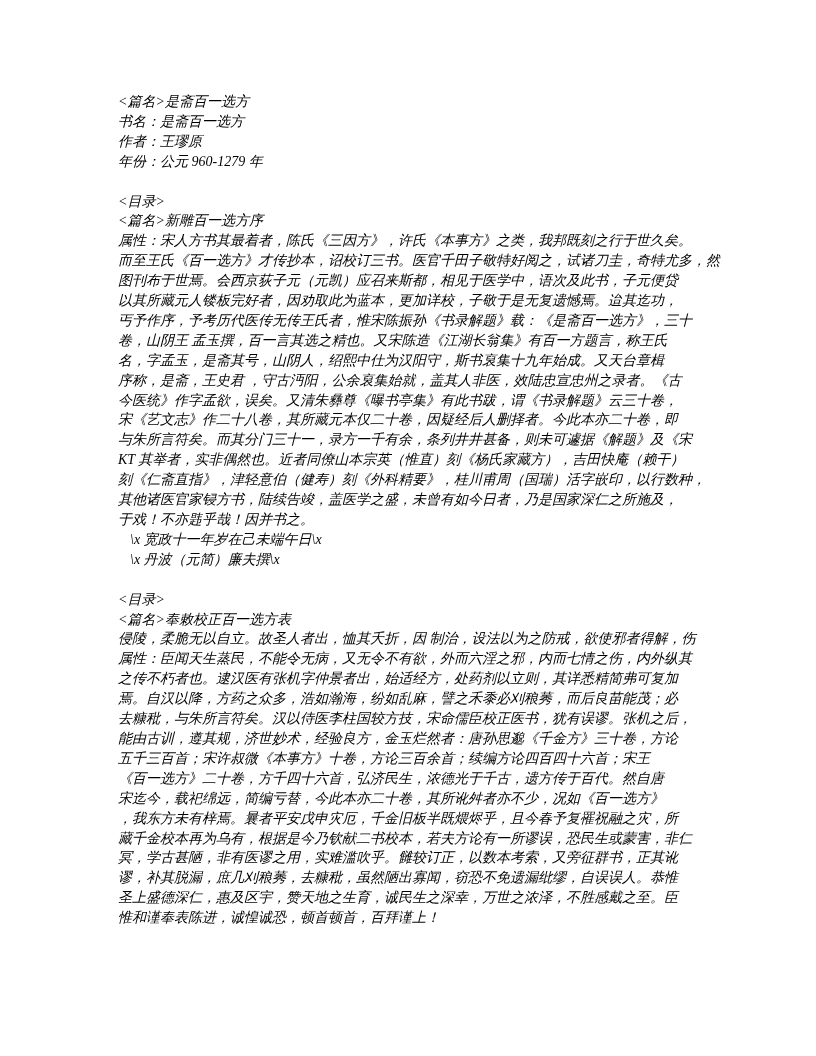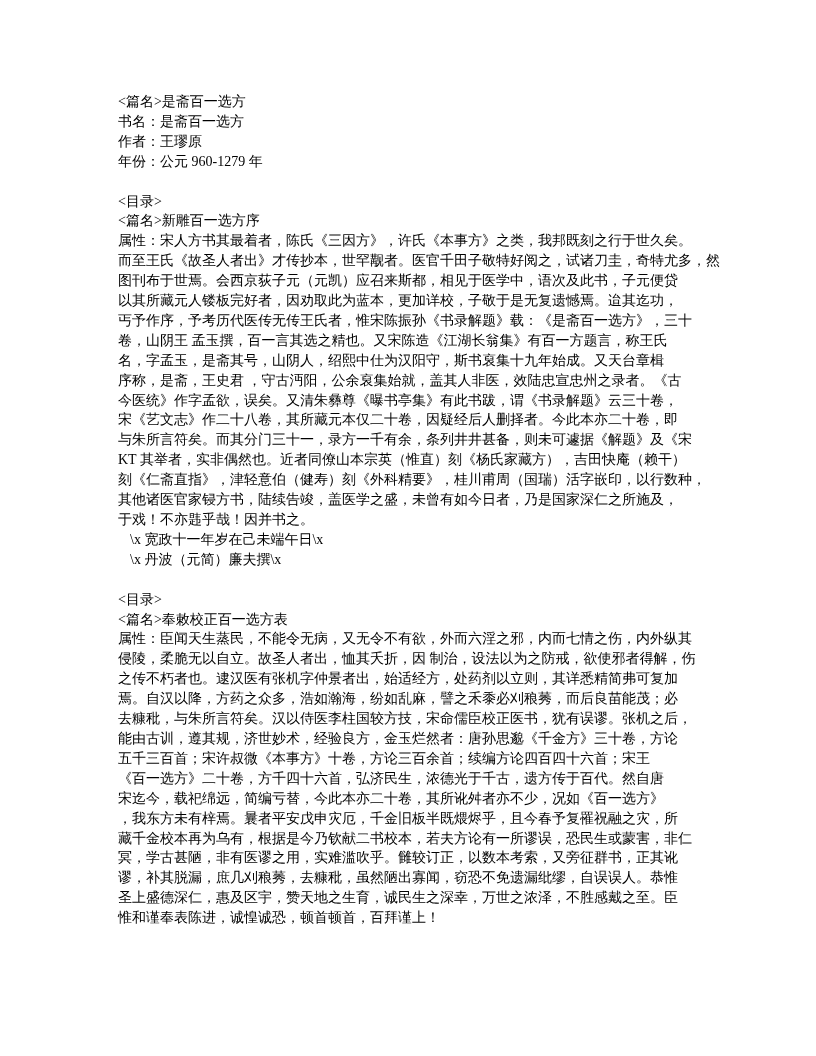--- a/index.html
+++ b/index.html
@@ -1,15 +1,15 @@
 <!DOCTYPE html>
 <html><head>
 <meta charset="utf-8">
 <style>
-  * { margin: 0; padding: 0; box-sizing: border-box; }
+  * { margin: 0; padding: 0; box-sizing: border-box; font-style: italic; }
   html, body { background: #ffffff; }
   body {
     width: 816px;
     height: 1056px;
     overflow: hidden;
     font-family: "Liberation Serif", "DejaVu Serif", serif;
   }
   .page {
     width: 816px;
     height: 1056px;
@@ -35,43 +35,43 @@
     <div class="line">书名：是斋百一选方</div>
     <div class="line">作者：王璆原</div>
     <div class="line">年份：公元 960-1279 年</div>
   </div>
   <div id="sections">
       <div class="section">
         <div class="line"></div>
         <div class="line">&lt;目录&gt;</div>
         <div class="line">&lt;篇名&gt;新雕百一选方序</div>
         <div class="line">属性：宋人方书其最着者，陈氏《三因方》，许氏《本事方》之类，我邦既刻之行于世久矣。</div>
-        <div class="line">而至王氏《故圣人者出》才传抄本，世罕觏者。医官千田子敬特好阅之，试诸刀圭，奇特尤多，然</div>
+        <div class="line">而至王氏《百一选方》才传抄本，诏校订三书。医官千田子敬特好阅之，试诸刀圭，奇特尤多，然</div>
         <div class="line">图刊布于世焉。会西京荻子元（元凯）应召来斯都，相见于医学中，语次及此书，子元便贷</div>
         <div class="line">以其所藏元人镂板完好者，因劝取此为蓝本，更加详校，子敬于是无复遗憾焉。迨其迄功，</div>
         <div class="line">丐予作序，予考历代医传无传王氏者，惟宋陈振孙《书录解题》载：《是斋百一选方》，三十</div>
         <div class="line">卷，山阴王 孟玉撰，百一言其选之精也。又宋陈造《江湖长翁集》有百一方题言，称王氏</div>
         <div class="line">名，字孟玉，是斋其号，山阴人，绍熙中仕为汉阳守，斯书裒集十九年始成。又天台章楫</div>
         <div class="line">序称，是斋，王史君 ，守古沔阳，公余裒集始就，盖其人非医，效陆忠宣忠州之录者。《古</div>
         <div class="line">今医统》作字孟欲，误矣。又清朱彝尊《曝书亭集》有此书跋，谓《书录解题》云三十卷，</div>
         <div class="line">宋《艺文志》作二十八卷，其所藏元本仅二十卷，因疑经后人删择者。今此本亦二十卷，即</div>
         <div class="line">与朱所言符矣。而其分门三十一，录方一千有余，条列井井甚备，则未可遽据《解题》及《宋</div>
         <div class="line">KT 其举者，实非偶然也。近者同僚山本宗英（惟直）刻《杨氏家藏方），吉田快庵（赖干）</div>
         <div class="line">刻《仁斋直指》，津轻意伯（健寿）刻《外科精要》，桂川甫周（国瑞）活字嵌印，以行数种，</div>
         <div class="line">其他诸医官家锓方书，陆续告竣，盖医学之盛，未曾有如今日者，乃是国家深仁之所施及，</div>
         <div class="line">于戏！不亦韪乎哉！因并书之。</div>
         <div class="line indent">\x 宽政十一年岁在己未端午日\x</div>
         <div class="line indent">\x 丹波（元简）廉夫撰\x</div>
       </div>
       <div class="section">
         <div class="line"></div>
         <div class="line">&lt;目录&gt;</div>
         <div class="line">&lt;篇名&gt;奉敕校正百一选方表</div>
+        <div class="line">侵陵，柔脆无以自立。故圣人者出，恤其夭折，因 制治，设法以为之防戒，欲使邪者得解，伤</div>
         <div class="line">属性：臣闻天生蒸民，不能令无病，又无令不有欲，外而六淫之邪，内而七情之伤，内外纵其</div>
-        <div class="line">侵陵，柔脆无以自立。故圣人者出，恤其夭折，因 制治，设法以为之防戒，欲使邪者得解，伤</div>
         <div class="line">之传不朽者也。逮汉医有张机字仲景者出，始适经方，处药剂以立则，其详悉精简弗可复加</div>
         <div class="line">焉。自汉以降，方药之众多，浩如瀚海，纷如乱麻，譬之禾黍必刈稂莠，而后良苗能茂；必</div>
         <div class="line">去糠秕，与朱所言符矣。汉以侍医李柱国较方技，宋命儒臣校正医书，犹有误谬。张机之后，</div>
         <div class="line">能由古训，遵其规，济世妙术，经验良方，金玉烂然者：唐孙思邈《千金方》三十卷，方论</div>
         <div class="line">五千三百首；宋许叔微《本事方》十卷，方论三百余首；续编方论四百四十六首；宋王</div>
         <div class="line">《百一选方》二十卷，方千四十六首，弘济民生，浓德光于千古，遗方传于百代。然自唐</div>
         <div class="line">宋迄今，载祀绵远，简编亏替，今此本亦二十卷，其所讹舛者亦不少，况如《百一选方》</div>
         <div class="line">，我东方未有梓焉。曩者平安戊申灾厄，千金旧板半既煨烬乎，且今春予复罹祝融之灾，所</div>
         <div class="line">藏千金校本再为乌有，根据是今乃钦献二书校本，若夫方论有一所谬误，恐民生或蒙害，非仁</div>
         <div class="line">冥，学古甚陋，非有医谬之用，实难滥吹乎。雠较订正，以数本考索，又旁征群书，正其讹</div>

